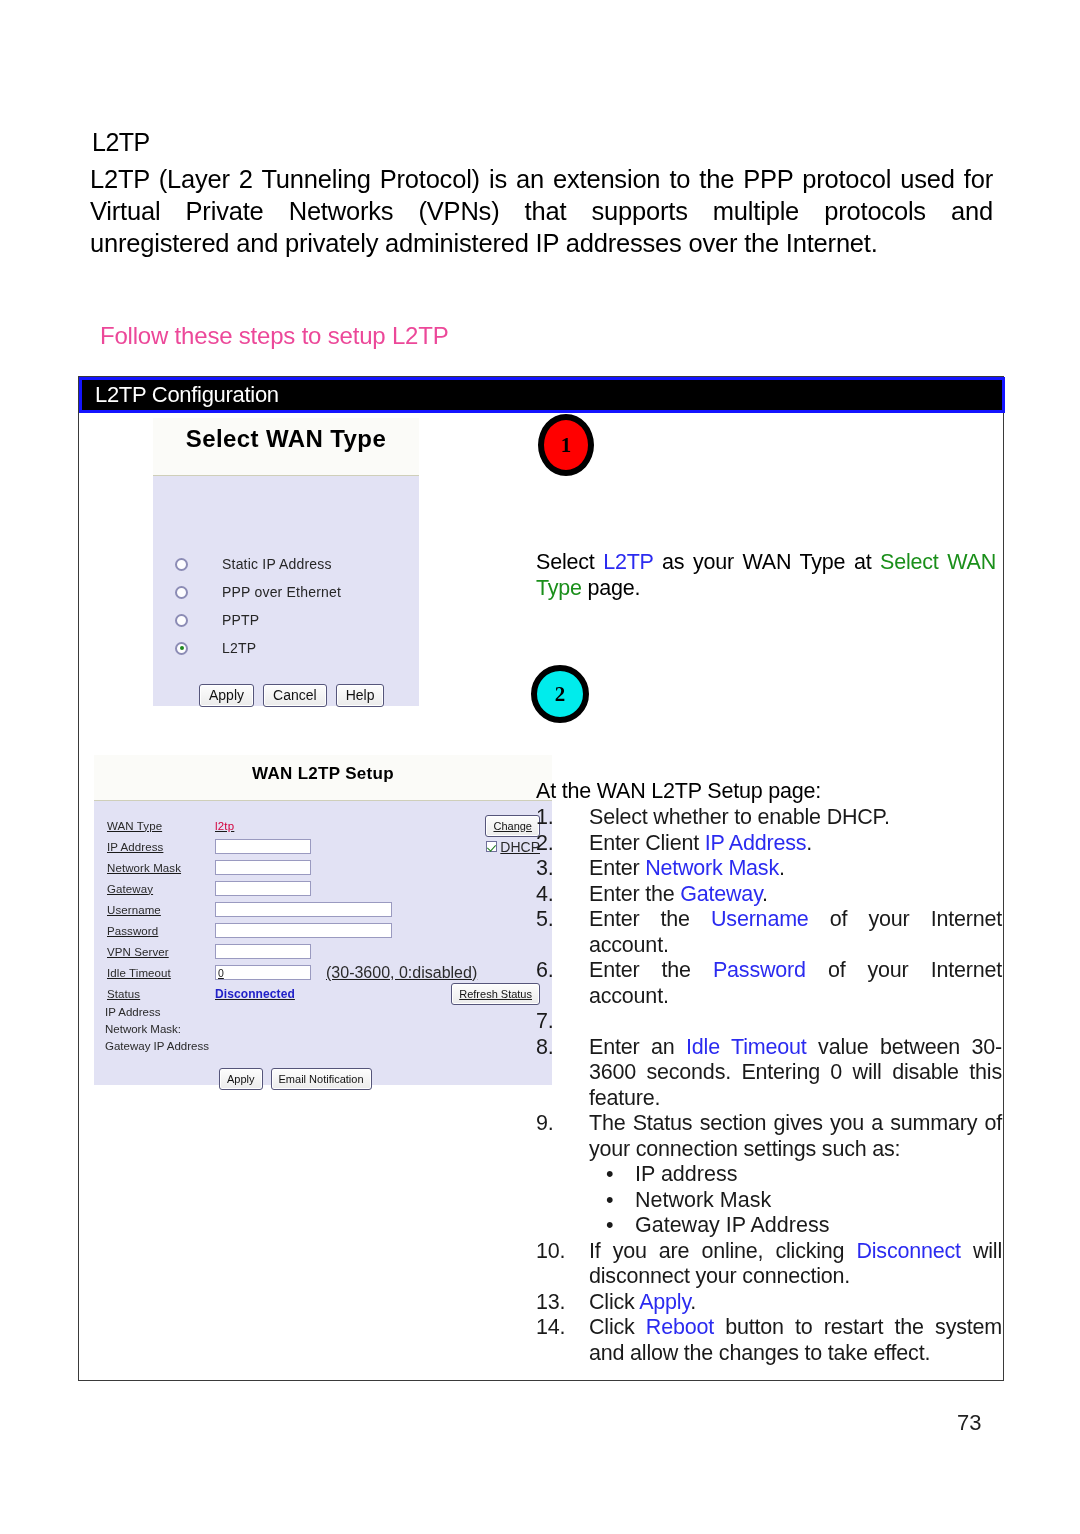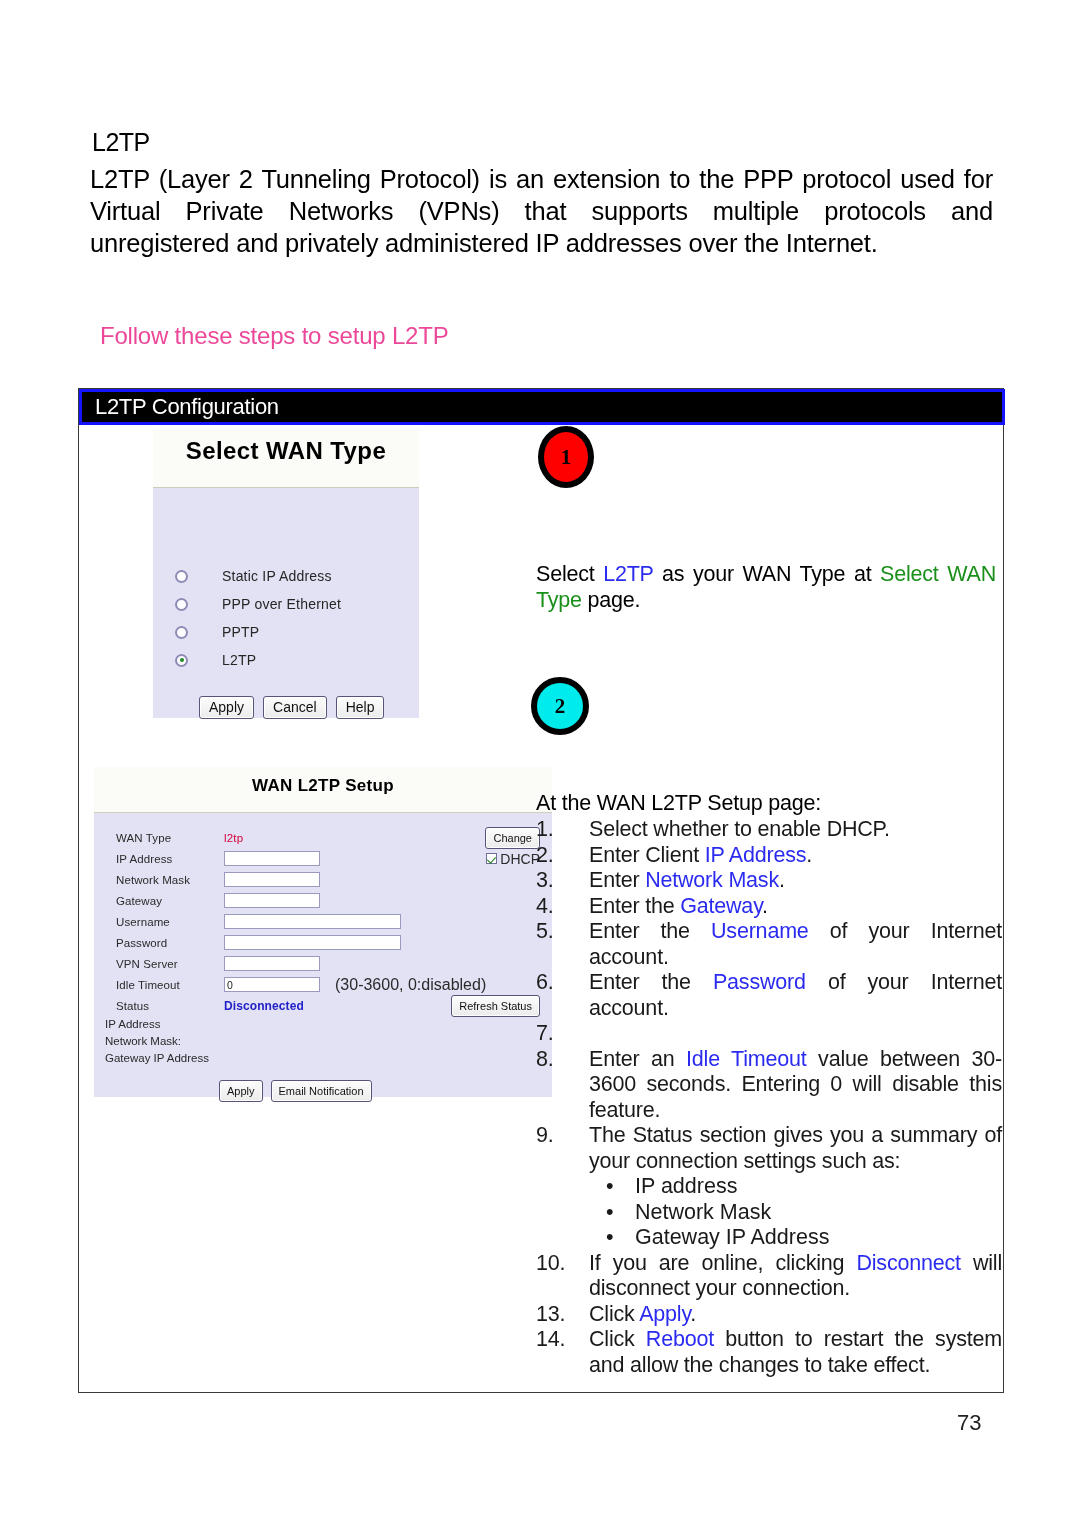--- a/index.html
+++ b/index.html
@@ -44,21 +44,21 @@
     font-size: 24px;
     letter-spacing: -0.2px;
     color: #ec4899;
     margin-left: 8px;
   }
 
   
   .content-box {
     position: absolute;
     left: 78px;
-    top: 388px;
+    top: 376px;
     width: 926px;
     height: 1005px;
     border: 1px solid #3a3a3a;
     box-sizing: border-box;
     background: #fff;
   }
 
   .cfg-bar {
     position: absolute;
     left: 0px;
@@ -181,21 +181,22 @@
     letter-spacing: 0.3px;
     padding-top: 9px;
     box-sizing: border-box;
   }
   .shot-l2tp .shot-body { padding: 14px 0 0 0; position: relative; }
 
   .frm-row {
     display: flex;
     align-items: center;
     height: 21px;
-    padding-left: 22px;
+    padding-left: 13px;
+    text-decoration: underline;
   }
   .frm-label {
     width: 108px;
     font-size: 11.5px;
     color: #2a2a2a;
     flex: 0 0 auto;
     letter-spacing: 0.1px;
   }
   .frm-input {
     height: 15px;

